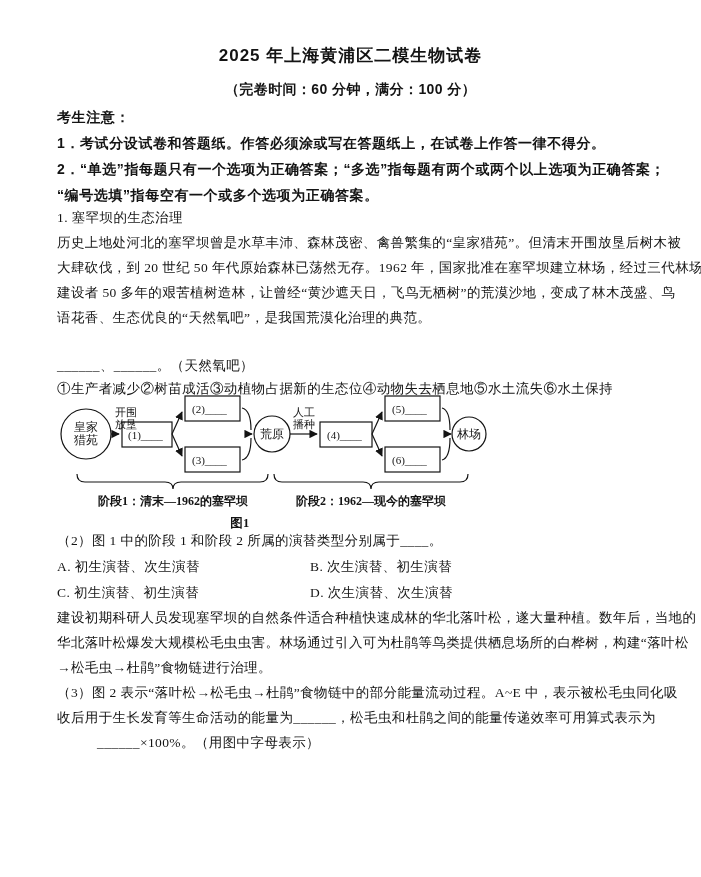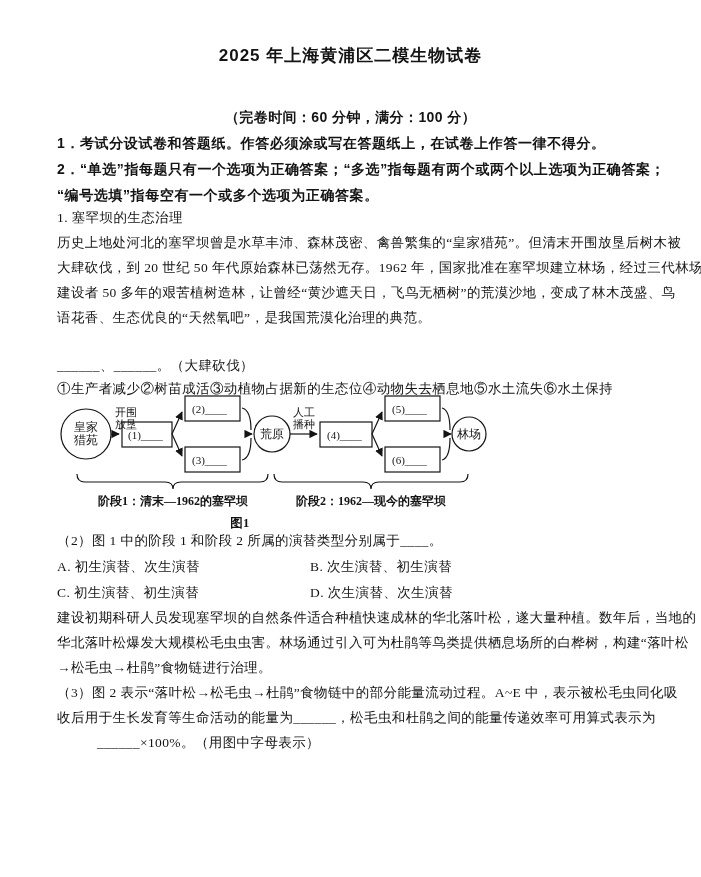--- a/index.html
+++ b/index.html
@@ -16,47 +16,48 @@
     left:57px;
     width:592px;
     font-size:13.5px;
     line-height:20px;
     letter-spacing:0.4px;
     white-space:nowrap;
   }
   .center{left:0;width:701px;text-align:center;}
   .bold{font-weight:bold;font-family:"Liberation Sans","DejaVu Sans",sans-serif;}
   .title{font-size:17px;letter-spacing:1px;}
-  .subtitle{font-size:14px;margin-top:28px;}
+  .subtitle{font-size:14px;}
   .notice{font-size:14px;letter-spacing:0.6px;}
   .fig-caption{left:57px;width:366px;text-align:center;font-weight:bold;font-size:12.5px;}
   .opt-b{left:310px;width:300px;}
   svg text{font-family:"Liberation Serif","DejaVu Serif",serif;fill:#141414;}
   .diagram{position:absolute;left:55px;top:394px;}
 </style>
 </head>
 <body>
 
 <div class="page">
 
   <div class="line center bold title" style="top:46px;">2025 年上海黄浦区二模生物试卷</div>
   <div class="line center bold subtitle" style="top:79px;">（完卷时间：60 分钟，满分：100 分）</div>
 
+  <div class="line bold notice" style="top:107px;">考生注意：</div>
   <div class="line bold notice" style="top:133px;">1．考试分设试卷和答题纸。作答必须涂或写在答题纸上，在试卷上作答一律不得分。</div>
   <div class="line bold notice" style="top:159px;">2．“单选”指每题只有一个选项为正确答案；“多选”指每题有两个或两个以上选项为正确答案；</div>
   <div class="line bold notice" style="top:185px;">“编号选填”指每空有一个或多个选项为正确答案。</div>
 
   <div class="line" style="top:208px;">1. 塞罕坝的生态治理</div>
 
   <div class="line" style="top:233px;">历史上地处河北的塞罕坝曾是水草丰沛、森林茂密、禽兽繁集的“皇家猎苑”。但清末开围放垦后树木被</div>
   <div class="line" style="top:258px;">大肆砍伐，到 20 世纪 50 年代原始森林已荡然无存。1962 年，国家批准在塞罕坝建立林场，经过三代林场</div>
   <div class="line" style="top:283px;">建设者 50 多年的艰苦植树造林，让曾经“黄沙遮天日，飞鸟无栖树”的荒漠沙地，变成了林木茂盛、鸟</div>
   <div class="line" style="top:308px;">语花香、生态优良的“天然氧吧”，是我国荒漠化治理的典范。</div>
 
-  <div class="line" style="top:356px;">______、______。（大肆砍伐）</div>
+  <div class="line" style="top:356px;">______、______。（天然氧吧）</div>
   <div class="line" style="top:379px;">①生产者减少②树苗成活③动植物占据新的生态位④动物失去栖息地⑤水土流失⑥水土保持</div>
 
   <svg class="diagram" width="432" height="118" viewBox="0 0 432 118">
     <defs>
       <marker id="arw" viewBox="0 0 10 10" refX="9" refY="5" markerWidth="7" markerHeight="7" orient="auto">
         <path d="M0,0 L10,5 L0,10 z" fill="#141414"></path>
       </marker>
     </defs>
     <g fill="none" stroke="#141414" stroke-width="1.2">
 

